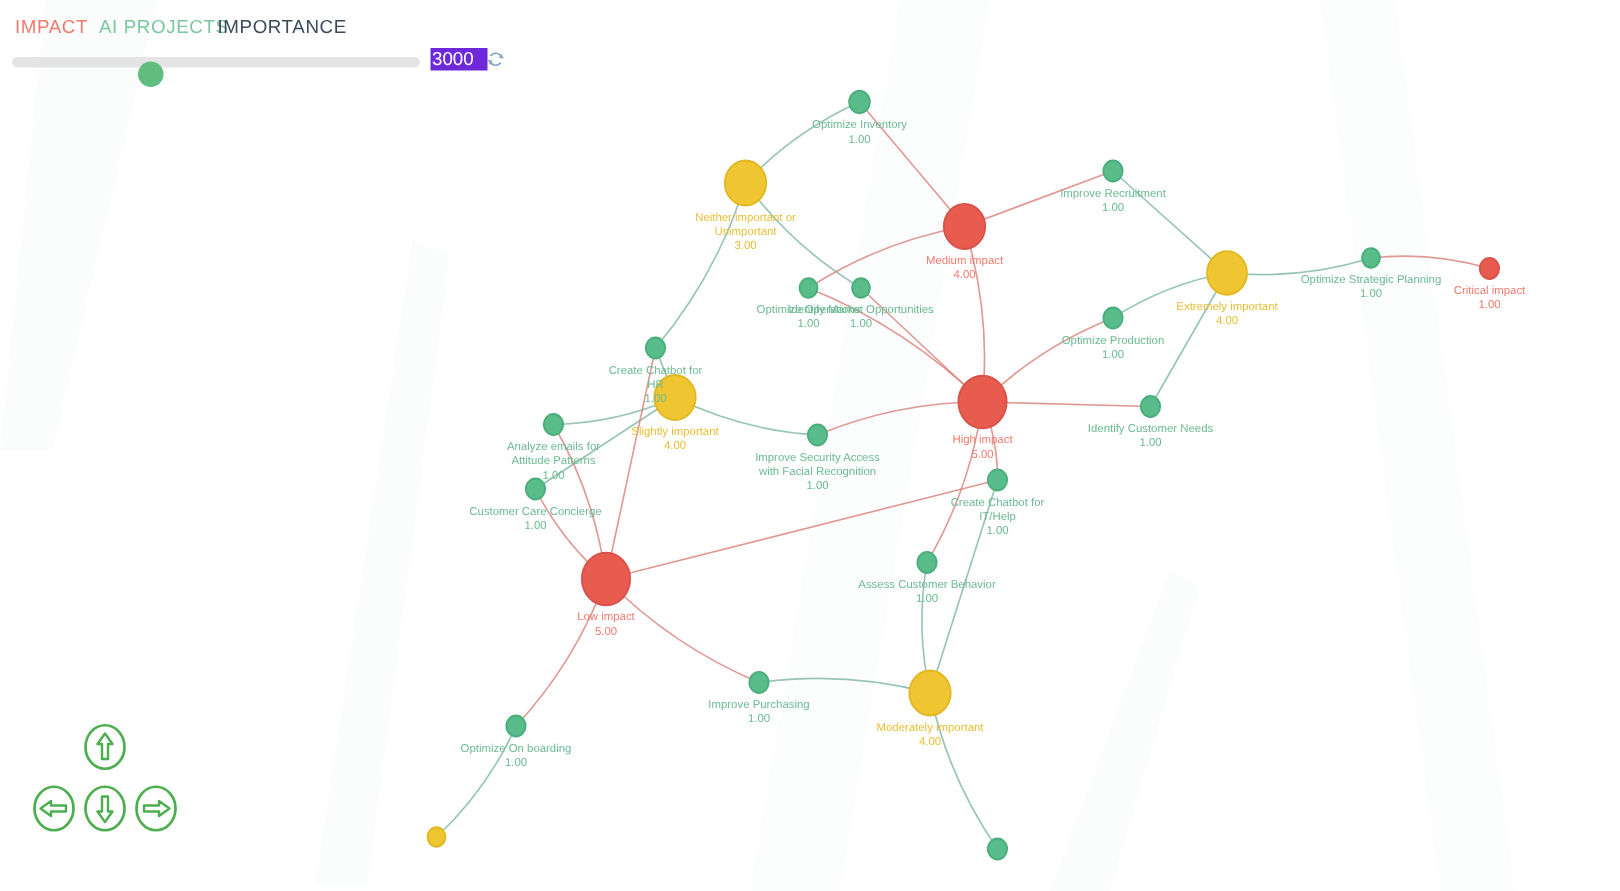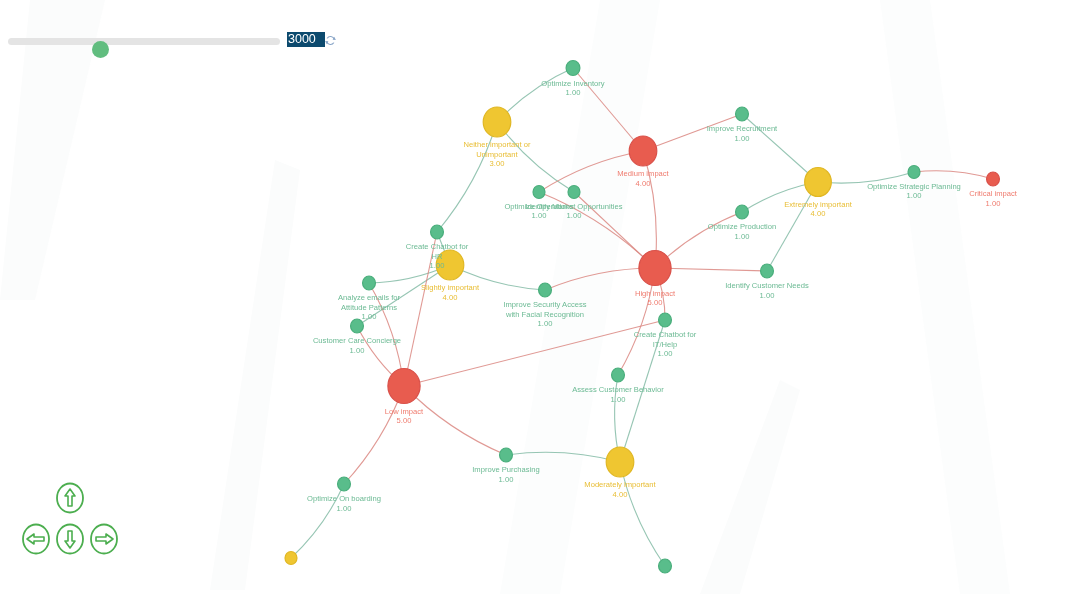--- a/index.html
+++ b/index.html
@@ -78,21 +78,21 @@
     cursor: grab;
   }
   #value-input {
     position: absolute;
     left: 287px; top: 2px;
     width: 36px; height: 15px;
     font-family: "Liberation Sans", sans-serif;
     font-size: 12.5px;
     line-height: 15px;
     color: #ffffff;
-    background: #0c4a6e;
+    background: #6d28d9;
     border: none;
     padding: 0 1px;
     outline: none;
     text-align: left;
   }
   #refresh-icon {
     position: absolute;
     left: 324px; top: 3px;
     width: 13px; height: 13px;
     cursor: pointer;
@@ -155,20 +155,25 @@
   <div id="watermark">
     <svg width="1080" height="594" viewBox="0 0 1080 594">
       <polygon points="30,0 105,0 35,300 0,300" fill="#fbfcfc"></polygon>
       <polygon points="210,590 275,160 300,170 245,590" fill="#fbfcfc"></polygon>
       <polygon points="600,0 660,0 560,594 500,594" fill="#fcfdfd"></polygon>
       <polygon points="700,594 780,380 800,390 740,594" fill="#fbfcfc"></polygon>
       <polygon points="880,0 930,0 1010,594 960,594" fill="#fcfdfd"></polygon>
     </svg>
   </div>
 
+  <div id="tabbar">
+    <div class="tab tab-impact">IMPACT</div>
+    <div class="tab tab-projects">AI PROJECTS</div>
+    <div class="tab tab-importance">IMPORTANCE</div>
+  </div>
 
   <div id="sliderrow">
     <div id="slider-track">
       <div id="slider-thumb" style="left: 84.15px;"></div>
     </div>
     <input id="value-input" type="text" value="3000" style="">
     <div id="refresh-icon">
       <svg width="13" height="13" viewBox="0 0 16 16">
         <path d="M13.3 6.2A5.6 5.6 0 0 0 3.2 5.1l1.5.4A4.1 4.1 0 0 1 11.9 6.4z" fill="#8aa6c8"></path>
         <path d="M2.7 9.8a5.6 5.6 0 0 0 10.1 1.1l-1.5-.4A4.1 4.1 0 0 1 4.1 9.6z" fill="#8aa6c8"></path>

